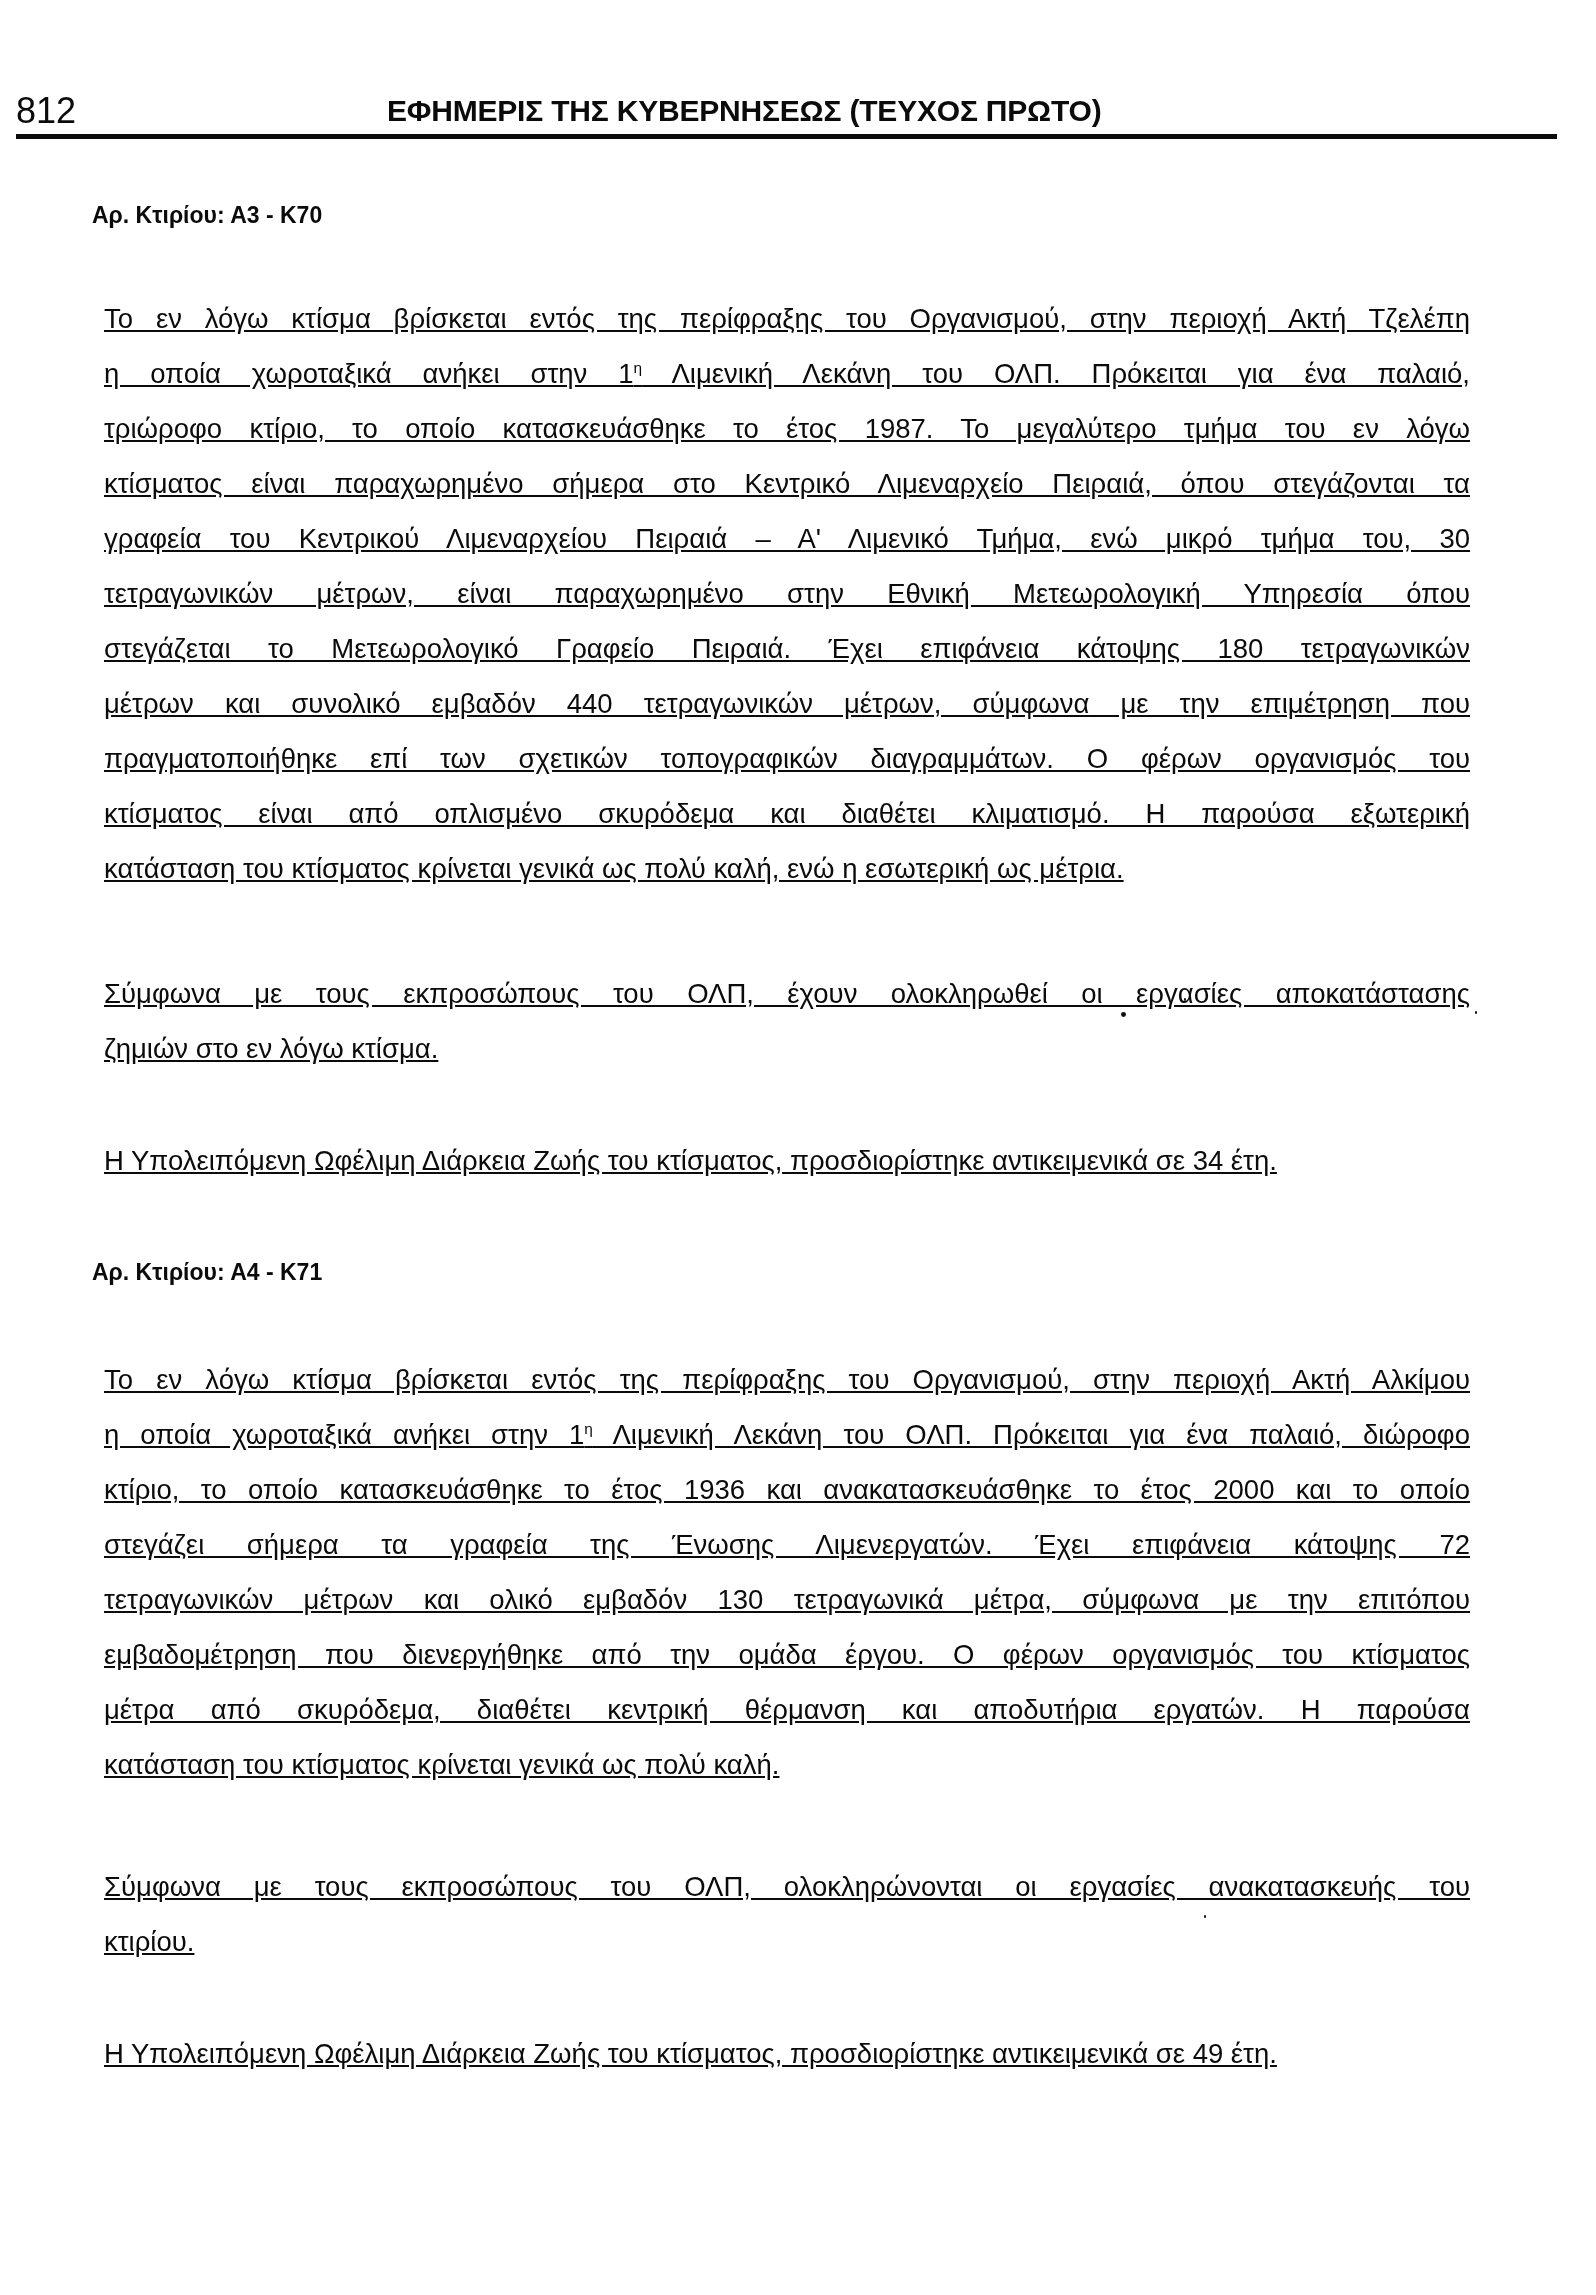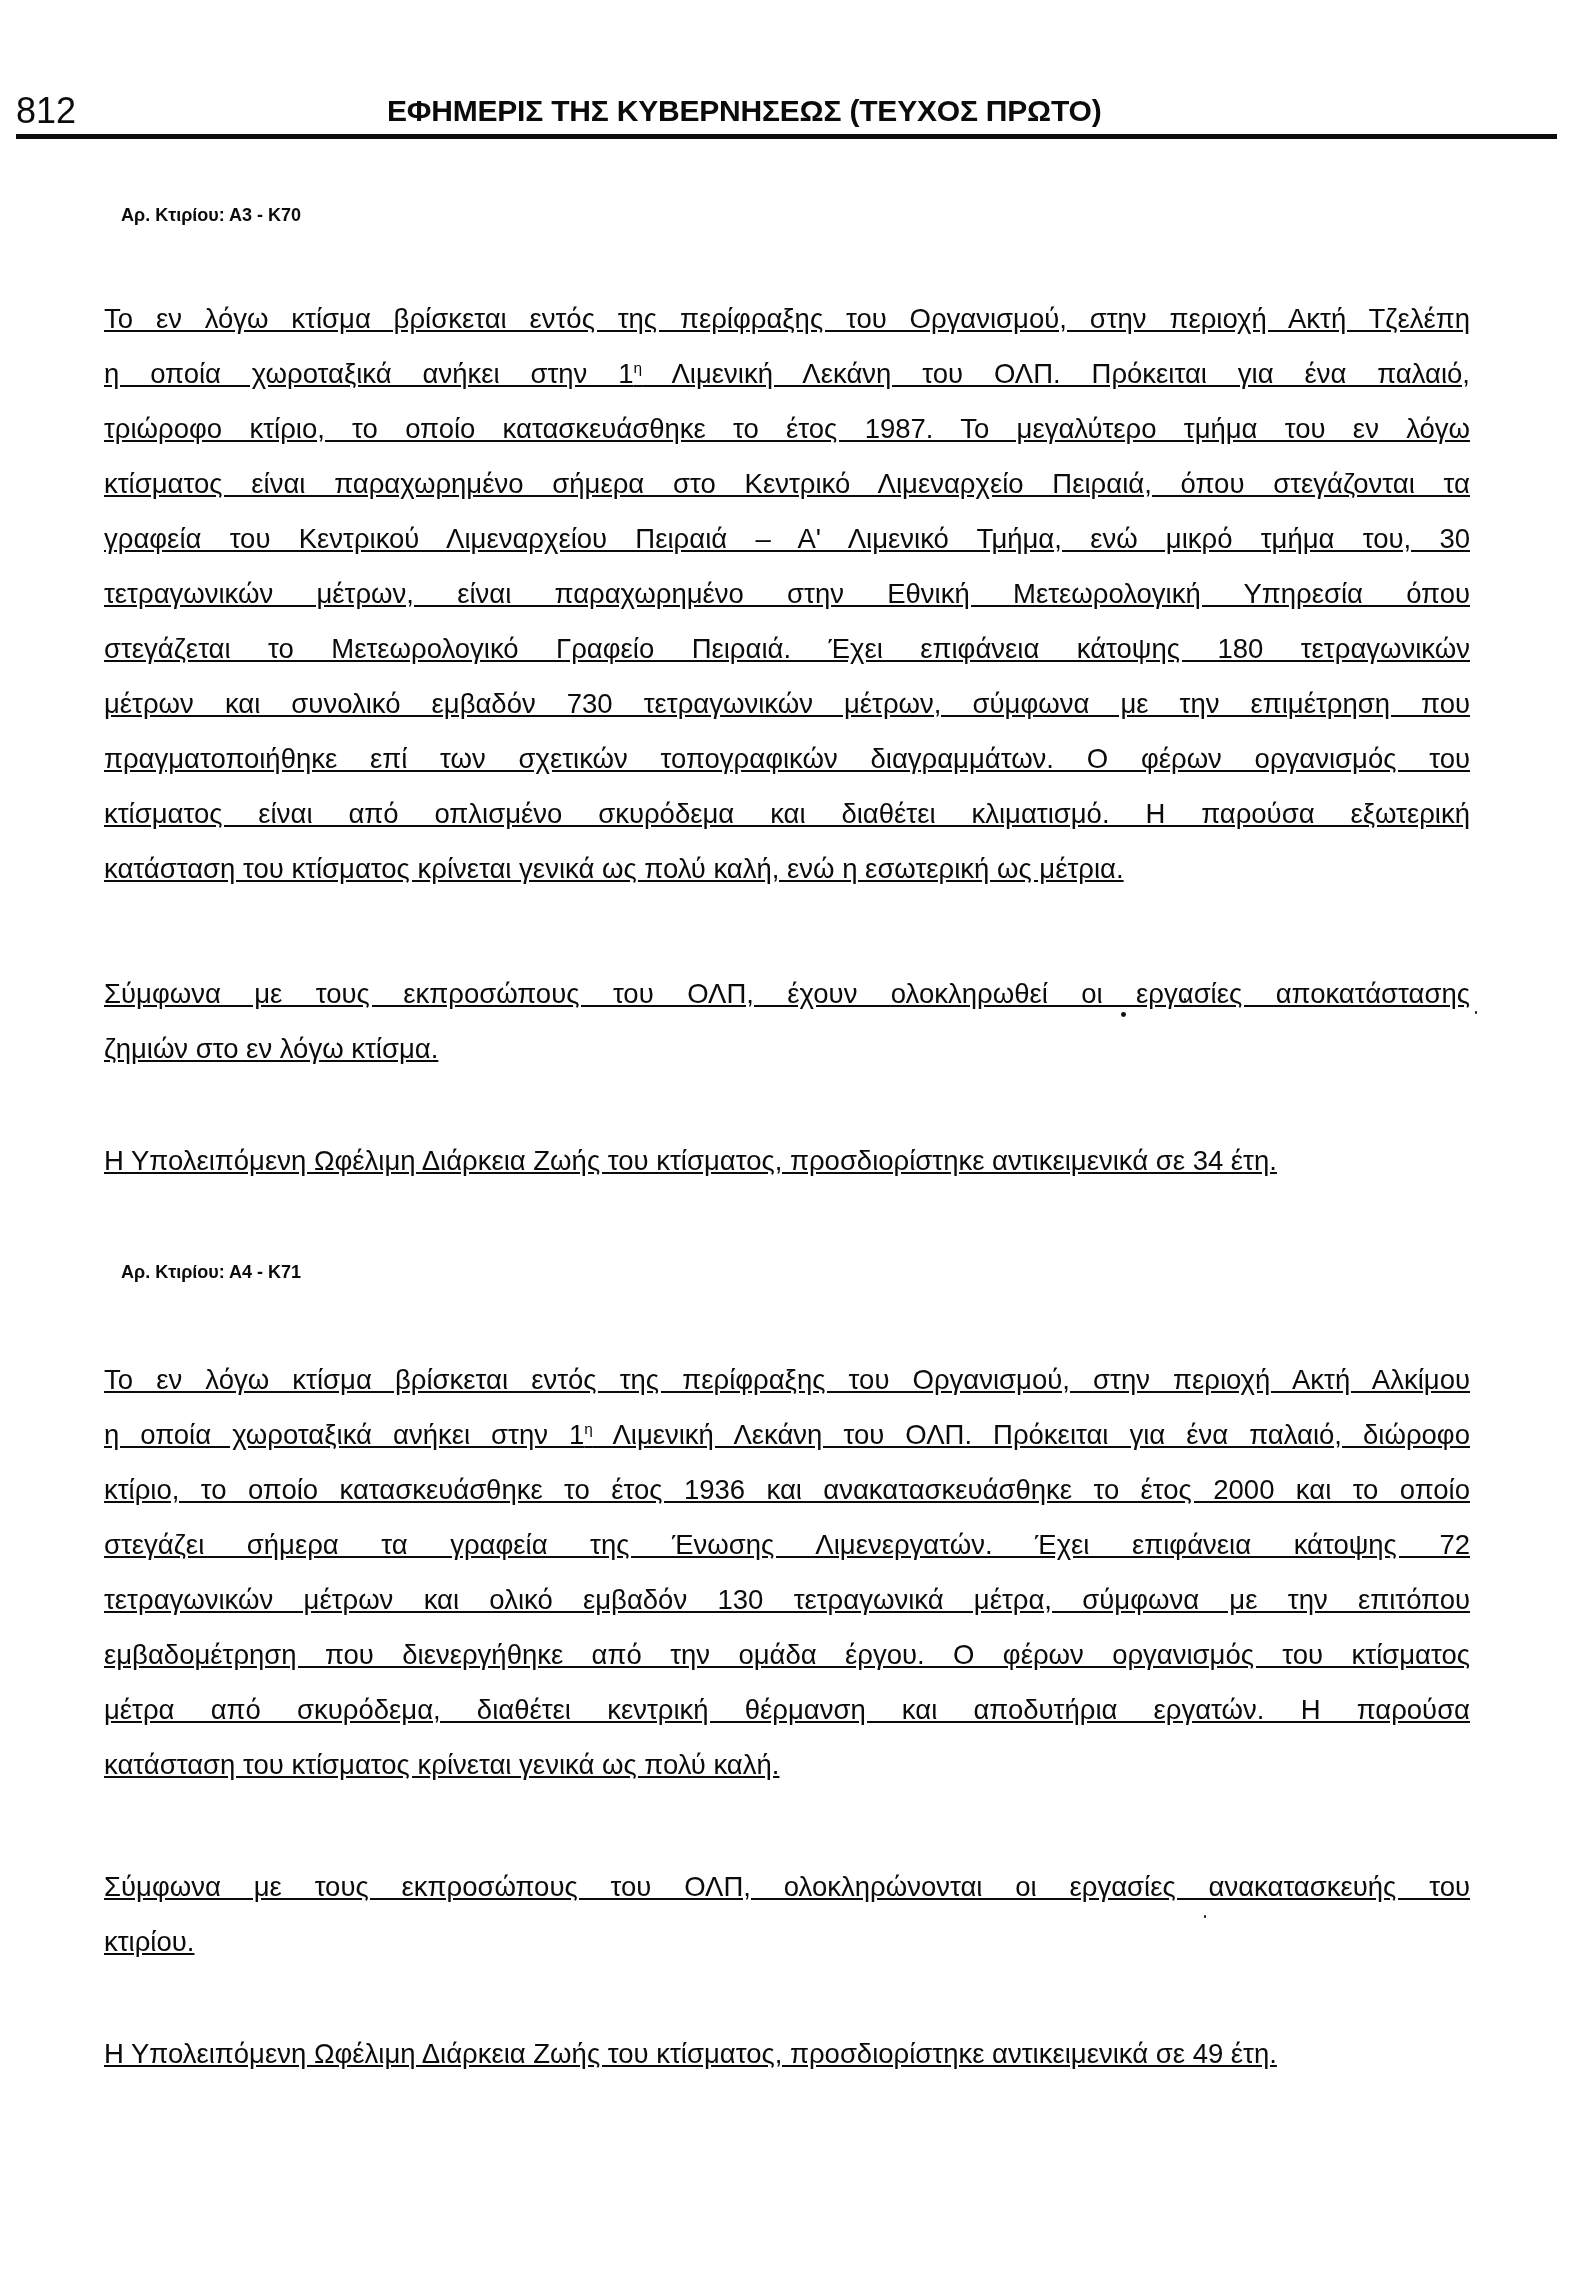--- a/index.html
+++ b/index.html
@@ -3,21 +3,21 @@
 <meta charset="utf-8">
 <style>
   html, body { margin: 0; padding: 0; background: #ffffff; }
   body { width: 1596px; height: 2295px; position: relative; overflow: hidden;
          font-family: "Liberation Sans", "DejaVu Sans", sans-serif; color: #0b0b0b; }
   .page-number { position: absolute; left: 16px; top: 91px; font-size: 36px; line-height: 40px; }
   .running-title { position: absolute; left: 387px; top: 91px; width: 794px; font-size: 30px; line-height: 40px;
                    font-weight: bold; letter-spacing: -0.2px; white-space: nowrap; }
   .header-rule { position: absolute; left: 16px; top: 134px; width: 1541px; height: 4.9px; background: #0b0b0b; }
 
-  .heading { position: absolute; left: 121px; font-size: 18px; line-height: 36px; font-weight: bold; white-space: nowrap; }
+  .heading { position: absolute; left: 92px; font-size: 23px; line-height: 36px; font-weight: bold; white-space: nowrap; }
   .para { position: absolute; left: 104px; width: 1366px; }
   .line { display: block; height: 55px; line-height: 55px; font-size: 27.5px; white-space: nowrap;
           text-align: justify; text-align-last: justify; }
   .line.last { text-align-last: left; }
   .line .full { display: block; width: 100%; text-align: justify; text-align-last: justify; text-decoration: underline; }
   .line.last .full { text-align-last: left; }
   sup.ord { font-size: 15.4px; vertical-align: 10.5px; line-height: 0; }
 
   .speck { position: absolute; background: #111; border-radius: 50%; }
 </style>
@@ -48,21 +48,21 @@
       <span class="line">
         <span class="full">γραφεία του Κεντρικού Λιμεναρχείου Πειραιά – Α' Λιμενικό Τμήμα, ενώ μικρό τμήμα του, 30</span>
       </span>
       <span class="line">
         <span class="full">τετραγωνικών μέτρων, είναι παραχωρημένο στην Εθνική Μετεωρολογική Υπηρεσία όπου</span>
       </span>
       <span class="line">
         <span class="full">στεγάζεται το Μετεωρολογικό Γραφείο Πειραιά. Έχει επιφάνεια κάτοψης 180 τετραγωνικών</span>
       </span>
       <span class="line">
-        <span class="full">μέτρων και συνολικό εμβαδόν 730 τετραγωνικών μέτρων, σύμφωνα με την επιμέτρηση που</span>
+        <span class="full">μέτρων και συνολικό εμβαδόν 440 τετραγωνικών μέτρων, σύμφωνα με την επιμέτρηση που</span>
       </span>
       <span class="line">
         <span class="full">πραγματοποιήθηκε επί των σχετικών τοπογραφικών διαγραμμάτων. Ο φέρων οργανισμός του</span>
       </span>
       <span class="line">
         <span class="full">κτίσματος είναι από οπλισμένο σκυρόδεμα και διαθέτει κλιματισμό. Η παρούσα εξωτερική</span>
       </span>
       <span class="line last">
         <span class="full">κατάσταση του κτίσματος κρίνεται γενικά ως πολύ καλή, ενώ η εσωτερική ως μέτρια.</span>
       </span>

